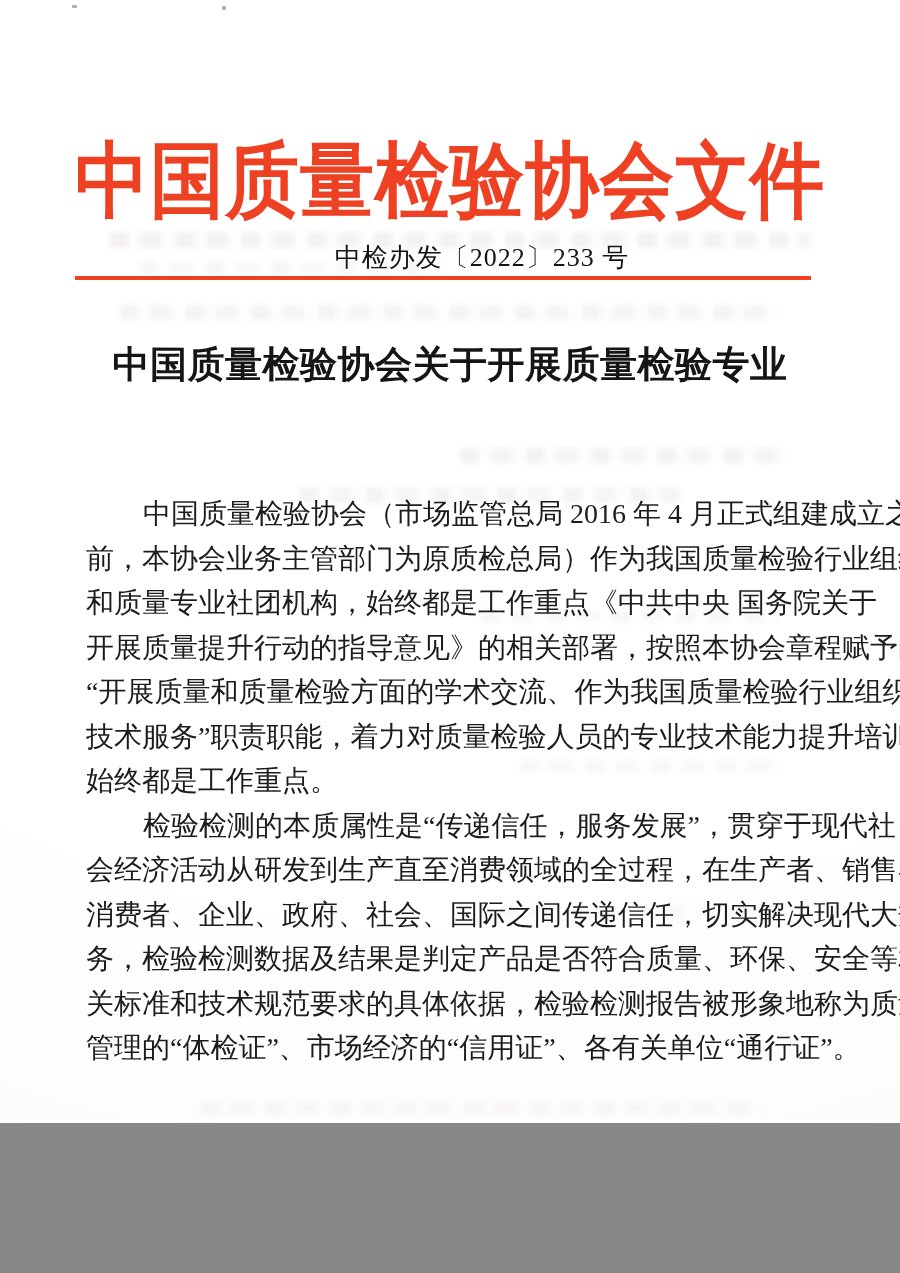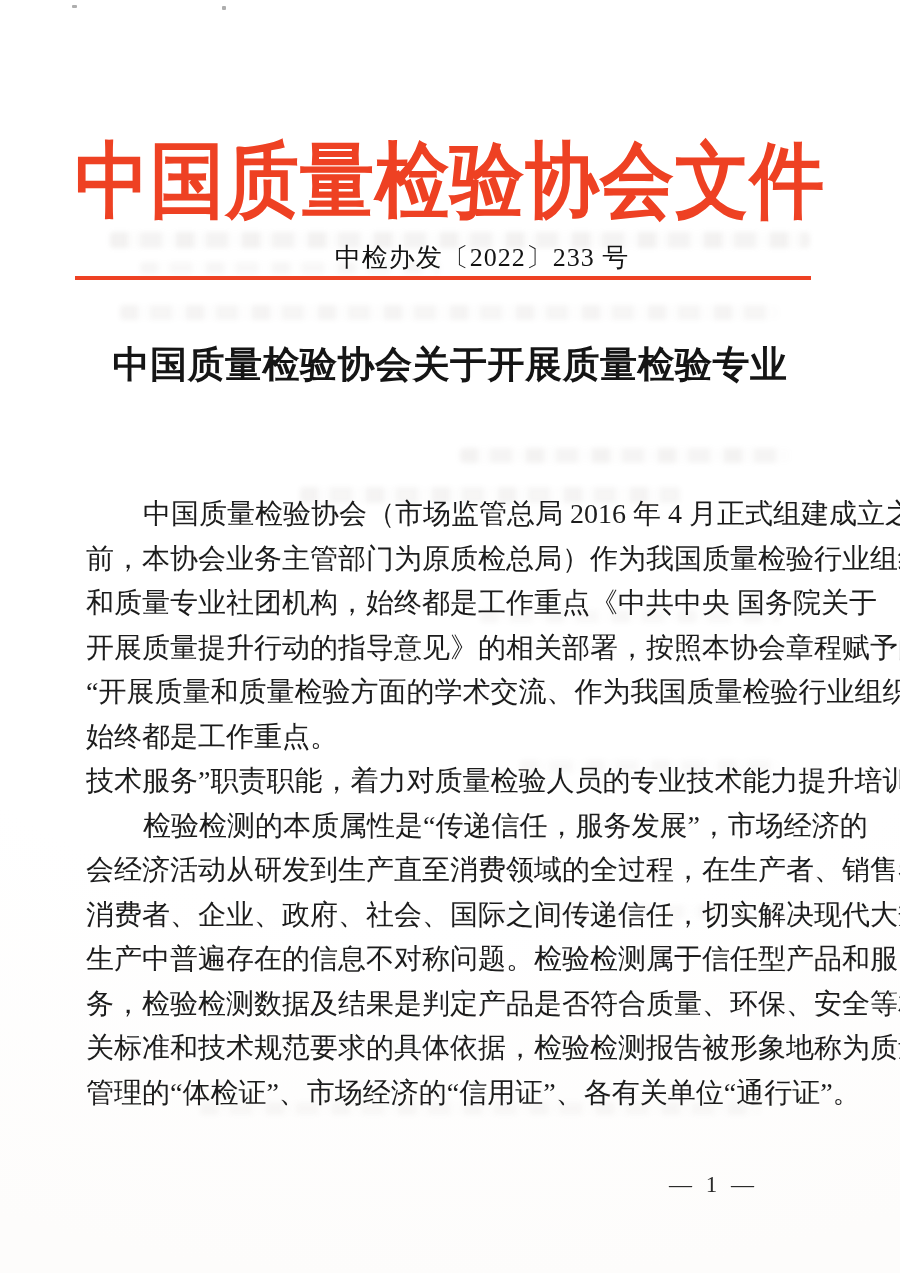--- a/index.html
+++ b/index.html
@@ -1,18 +1,18 @@
 <!DOCTYPE html>
 <html style="--red: #ee4123;"><head>
 <meta charset="utf-8">
 <style>
   html,body{margin:0;padding:0;background:#888;}
   .page{
     position:relative;
-    width:900px;height:1273px;
+    width:900px;height:1123px;
     margin:0 auto;
     background:
       radial-gradient(ellipse 1200px 900px at 50% 30%, #ffffff 60%, #fdfcfb 100%),
       #fefefe;
     overflow:hidden;
     font-family:"Liberation Serif","DejaVu Serif",serif;
     color:#1c1c1c;
   }
 
   
@@ -132,28 +132,27 @@
     <div>中国质量检验协会关于开展质量检验专业</div>
   </div>
 
   <div class="body-block">
     <div>
         <div class="body-line indent">中国质量检验协会（市场监管总局 2016 年 4 月正式组建成立之</div>
         <div class="body-line">前，本协会业务主管部门为原质检总局）作为我国质量检验行业组织</div>
         <div class="body-line">和质量专业社团机构，始终都是工作重点《中共中央 国务院关于</div>
         <div class="body-line">开展质量提升行动的指导意见》的相关部署，按照本协会章程赋予的</div>
         <div class="body-line">“开展质量和质量检验方面的学术交流、作为我国质量检验行业组织</div>
+        <div class="body-line">技术服务”职责职能，着力对质量检验人员的专业技术能力提升培训</div>
         <div class="body-line">始终都是工作重点。</div>
-        <div class="body-line">技术服务”职责职能，着力对质量检验人员的专业技术能力提升培训</div>
       </div>
     <div>
-        <div class="body-line indent">检验检测的本质属性是“传递信任，服务发展”，市场经济的</div>
+        <div class="body-line indent">检验检测的本质属性是“传递信任，服务发展”，贯穿于现代社</div>
         <div class="body-line">会经济活动从研发到生产直至消费领域的全过程，在生产者、销售者、</div>
         <div class="body-line">消费者、企业、政府、社会、国际之间传递信任，切实解决现代大规模</div>
-        <div class="body-line">生产中普遍存在的信息不对称问题。检验检测属于信任型产品和服</div>
         <div class="body-line">务，检验检测数据及结果是判定产品是否符合质量、环保、安全等相</div>
         <div class="body-line">关标准和技术规范要求的具体依据，检验检测报告被形象地称为质量</div>
         <div class="body-line">管理的“体检证”、市场经济的“信用证”、各有关单位“通行证”。</div>
       </div>
   </div>
 
   <div class="page-number">— 1 —</div>
 
 </div>
 

